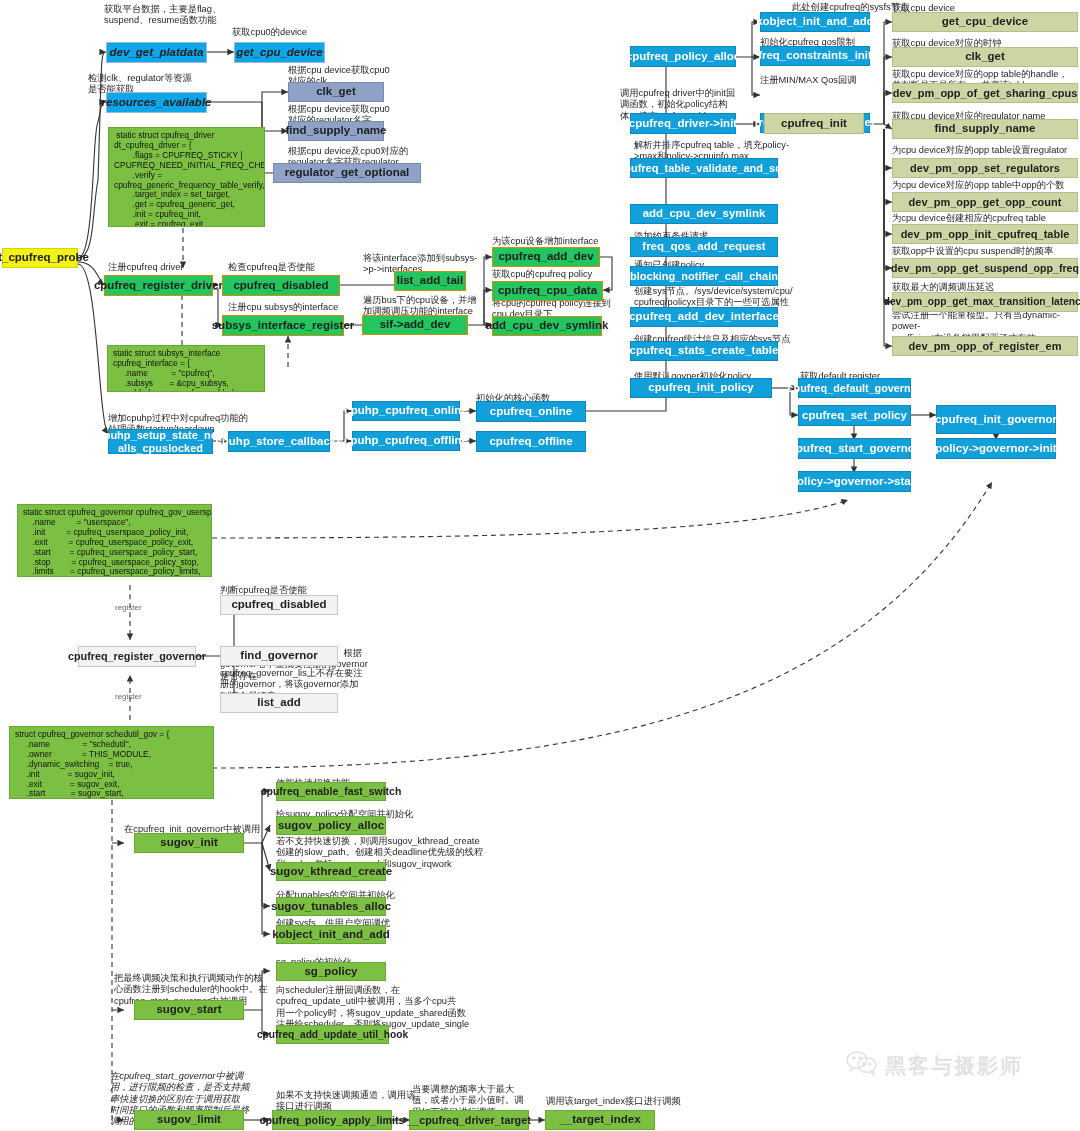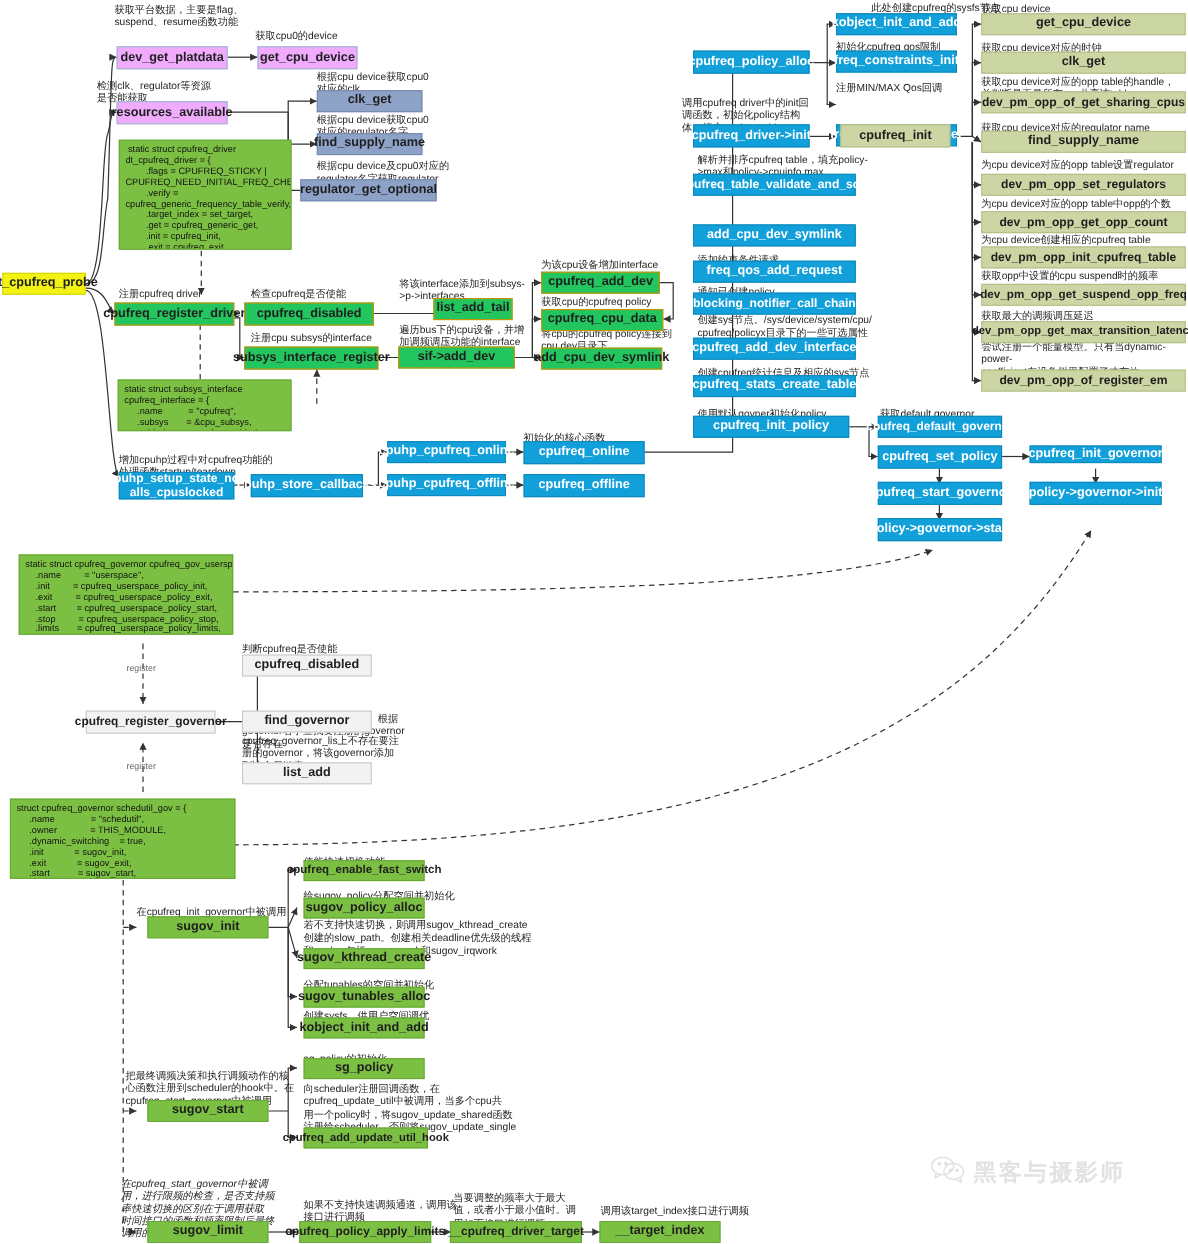--- a/index.html
+++ b/index.html
@@ -26,21 +26,21 @@
     font-size:11.5px;
     font-weight:bold;
     color:#1a1a1a;
     line-height:1.15;
     padding:2px 4px;
     border:1px solid rgba(0,0,0,0.18);
     white-space:nowrap;
   }
   .n-blue{background:#12a0da;color:#ffffff;border-color:#0d88ba;}
   .n-orange{background:#22c55e;color:#1f1f1f;border-color:#cf9100;}
-  .n-lightblue{background:#f0abfc;color:#1f1f1f;border-color:#9db8d2;}
+  .n-lightblue{background:#0ea5e9;color:#1f1f1f;border-color:#9db8d2;font-style:italic;}
   .n-slate{background:#8ea2c8;color:#1f1f1f;border-color:#7689ae;}
   .n-olive{background:#ccd6a4;color:#1f1f1f;border-color:#b3bf88;}
   .n-green{background:#7cc043;color:#1f1f1f;border-color:#68a835;}
   .n-gray{background:#f2f2f2;color:#1f1f1f;border-color:#c9c9c9;}
   .n-yellow{background:#f2f213;color:#1f1f1f;border-color:#d4d40f;}
 
   .note{
     position:absolute;
     font-size:9.3px;
     line-height:1.22;
@@ -234,21 +234,21 @@
   <div class="note" style="left:892px;top:69px;width:190px;">获取cpu device对应的opp table的handle，
 并判断是不是所有cpu共享该table</div>
   <div class="note" style="left:892px;top:111px;width:190px;">获取cpu device对应的regulator name</div>
   <div class="note" style="left:892px;top:145px;width:195px;">为cpu device对应的opp table设置regulator name</div>
   <div class="note" style="left:892px;top:180px;width:195px;">为cpu device对应的opp table中opp的个数</div>
   <div class="note" style="left:892px;top:213px;width:195px;">为cpu device创建相应的cpufreq table</div>
   <div class="note" style="left:892px;top:246px;width:195px;">获取opp中设置的cpu suspend时的频率</div>
   <div class="note" style="left:892px;top:282px;width:195px;">获取最大的调频调压延迟</div>
   <div class="note" style="left:892px;top:310px;width:190px;">尝试注册一个能量模型。只有当dynamic-power-
 coefficient在设备树里配置了才有效</div>
-  <div class="note" style="left:800px;top:371px;width:170px;">获取default governor</div>
+  <div class="note" style="left:800px;top:371px;width:170px;">获取default register</div>
   <div class="note" style="left:220px;top:585px;width:170px;">判断cpufreq是否使能</div>
   <div class="note" style="left:220px;top:625px;width:175px;margin-top:23px;">遍历&amp;cpufreq_governor_list。根据
 governor名字查找要注册的governor
 是否存在</div>
   <div class="note" style="left:220px;top:668px;width:170px;">cpufreq_governor_lis上不存在要注
 册的governor，将该governor添加
 到该全局链表</div>
   <div class="note" style="left:124px;top:824px;width:165px;">在cpufreq_init_governor中被调用</div>
   <div class="note" style="left:276px;top:778px;width:170px;">使能快速切换功能</div>
   <div class="note" style="left:276px;top:809px;width:185px;">给sugov_policy分配空间并初始化</div>
@@ -325,21 +325,21 @@
 };</div>
 
   <div class="node n-yellow" style="left:2px;top:248px;width:76px;height:20px;">dt_cpufreq_probe</div>
 
   <div class="node n-lightblue" style="left:106px;top:42px;width:101px;height:21px;">dev_get_platdata</div>
   <div class="node n-lightblue" style="left:234px;top:42px;width:91px;height:21px;">get_cpu_device</div>
   <div class="node n-lightblue" style="left:106px;top:92px;width:101px;height:21px;">resources_available</div>
 
   <div class="node n-slate" style="left:288px;top:82px;width:96px;height:20px;">clk_get</div>
   <div class="node n-slate" style="left:288px;top:121px;width:96px;height:20px;">find_supply_name</div>
-  <div class="node n-slate" style="left:273px;top:163px;width:124px;height:20px;">regulator_get_optional</div>
+  <div class="node n-slate" style="left:273px;top:163px;width:148px;height:20px;">regulator_get_optional</div>
 
   <div class="node n-orange" style="left:104px;top:275px;width:109px;height:21px;">cpufreq_register_driver</div>
   <div class="node n-orange" style="left:222px;top:275px;width:118px;height:21px;">cpufreq_disabled</div>
   <div class="node n-orange" style="left:222px;top:315px;width:122px;height:21px;">subsys_interface_register</div>
 
   <div class="node n-orange" style="left:394px;top:271px;width:72px;height:20px;">list_add_tail</div>
   <div class="node n-orange" style="left:362px;top:315px;width:106px;height:20px;">sif-&gt;add_dev</div>
 
   <div class="node n-orange" style="left:492px;top:247px;width:108px;height:20px;">cpufreq_add_dev</div>
   <div class="node n-orange" style="left:492px;top:281px;width:111px;height:20px;">cpufreq_cpu_data</div>
@@ -375,21 +375,21 @@
   <div class="node n-olive" style="left:892px;top:119px;width:186px;height:20px;">find_supply_name</div>
   <div class="node n-olive" style="left:892px;top:158px;width:186px;height:20px;font-size:11px;">dev_pm_opp_set_regulators</div>
   <div class="node n-olive" style="left:892px;top:192px;width:186px;height:20px;font-size:11px;">dev_pm_opp_get_opp_count</div>
   <div class="node n-olive" style="left:892px;top:224px;width:186px;height:20px;font-size:11px;">dev_pm_opp_init_cpufreq_table</div>
   <div class="node n-olive" style="left:892px;top:258px;width:186px;height:20px;font-size:10.6px;">dev_pm_opp_get_suspend_opp_freq</div>
   <div class="node n-olive" style="left:892px;top:292px;width:186px;height:20px;font-size:10.2px;">dev_pm_opp_get_max_transition_latency</div>
   <div class="node n-olive" style="left:892px;top:336px;width:186px;height:20px;font-size:11px;">dev_pm_opp_of_register_em</div>
 
   <div class="node n-blue" style="left:798px;top:378px;width:113px;height:20px;font-size:10.8px;">cpufreq_default_governor</div>
   <div class="node n-blue" style="left:798px;top:405px;width:113px;height:21px;">cpufreq_set_policy</div>
-  <div class="node n-blue" style="left:936px;top:405px;width:120px;height:16px;">cpufreq_init_governor</div>
+  <div class="node n-blue" style="left:936px;top:405px;width:120px;height:29px;">cpufreq_init_governor</div>
   <div class="node n-blue" style="left:798px;top:438px;width:113px;height:21px;">cpufreq_start_governor</div>
   <div class="node n-blue" style="left:936px;top:438px;width:120px;height:21px;">policy-&gt;governor-&gt;init</div>
   <div class="node n-blue" style="left:798px;top:471px;width:113px;height:21px;">policy-&gt;governor-&gt;start</div>
 
   <div class="node n-gray" style="left:78px;top:646px;width:118px;height:21px;font-size:10.8px;">cpufreq_register_governor</div>
   <div class="node n-gray" style="left:220px;top:595px;width:118px;height:20px;">cpufreq_disabled</div>
   <div class="node n-gray" style="left:220px;top:646px;width:118px;height:20px;">find_governor</div>
   <div class="node n-gray" style="left:220px;top:693px;width:118px;height:20px;">list_add</div>
 
   <div class="node n-green" style="left:134px;top:833px;width:110px;height:20px;">sugov_init</div>

